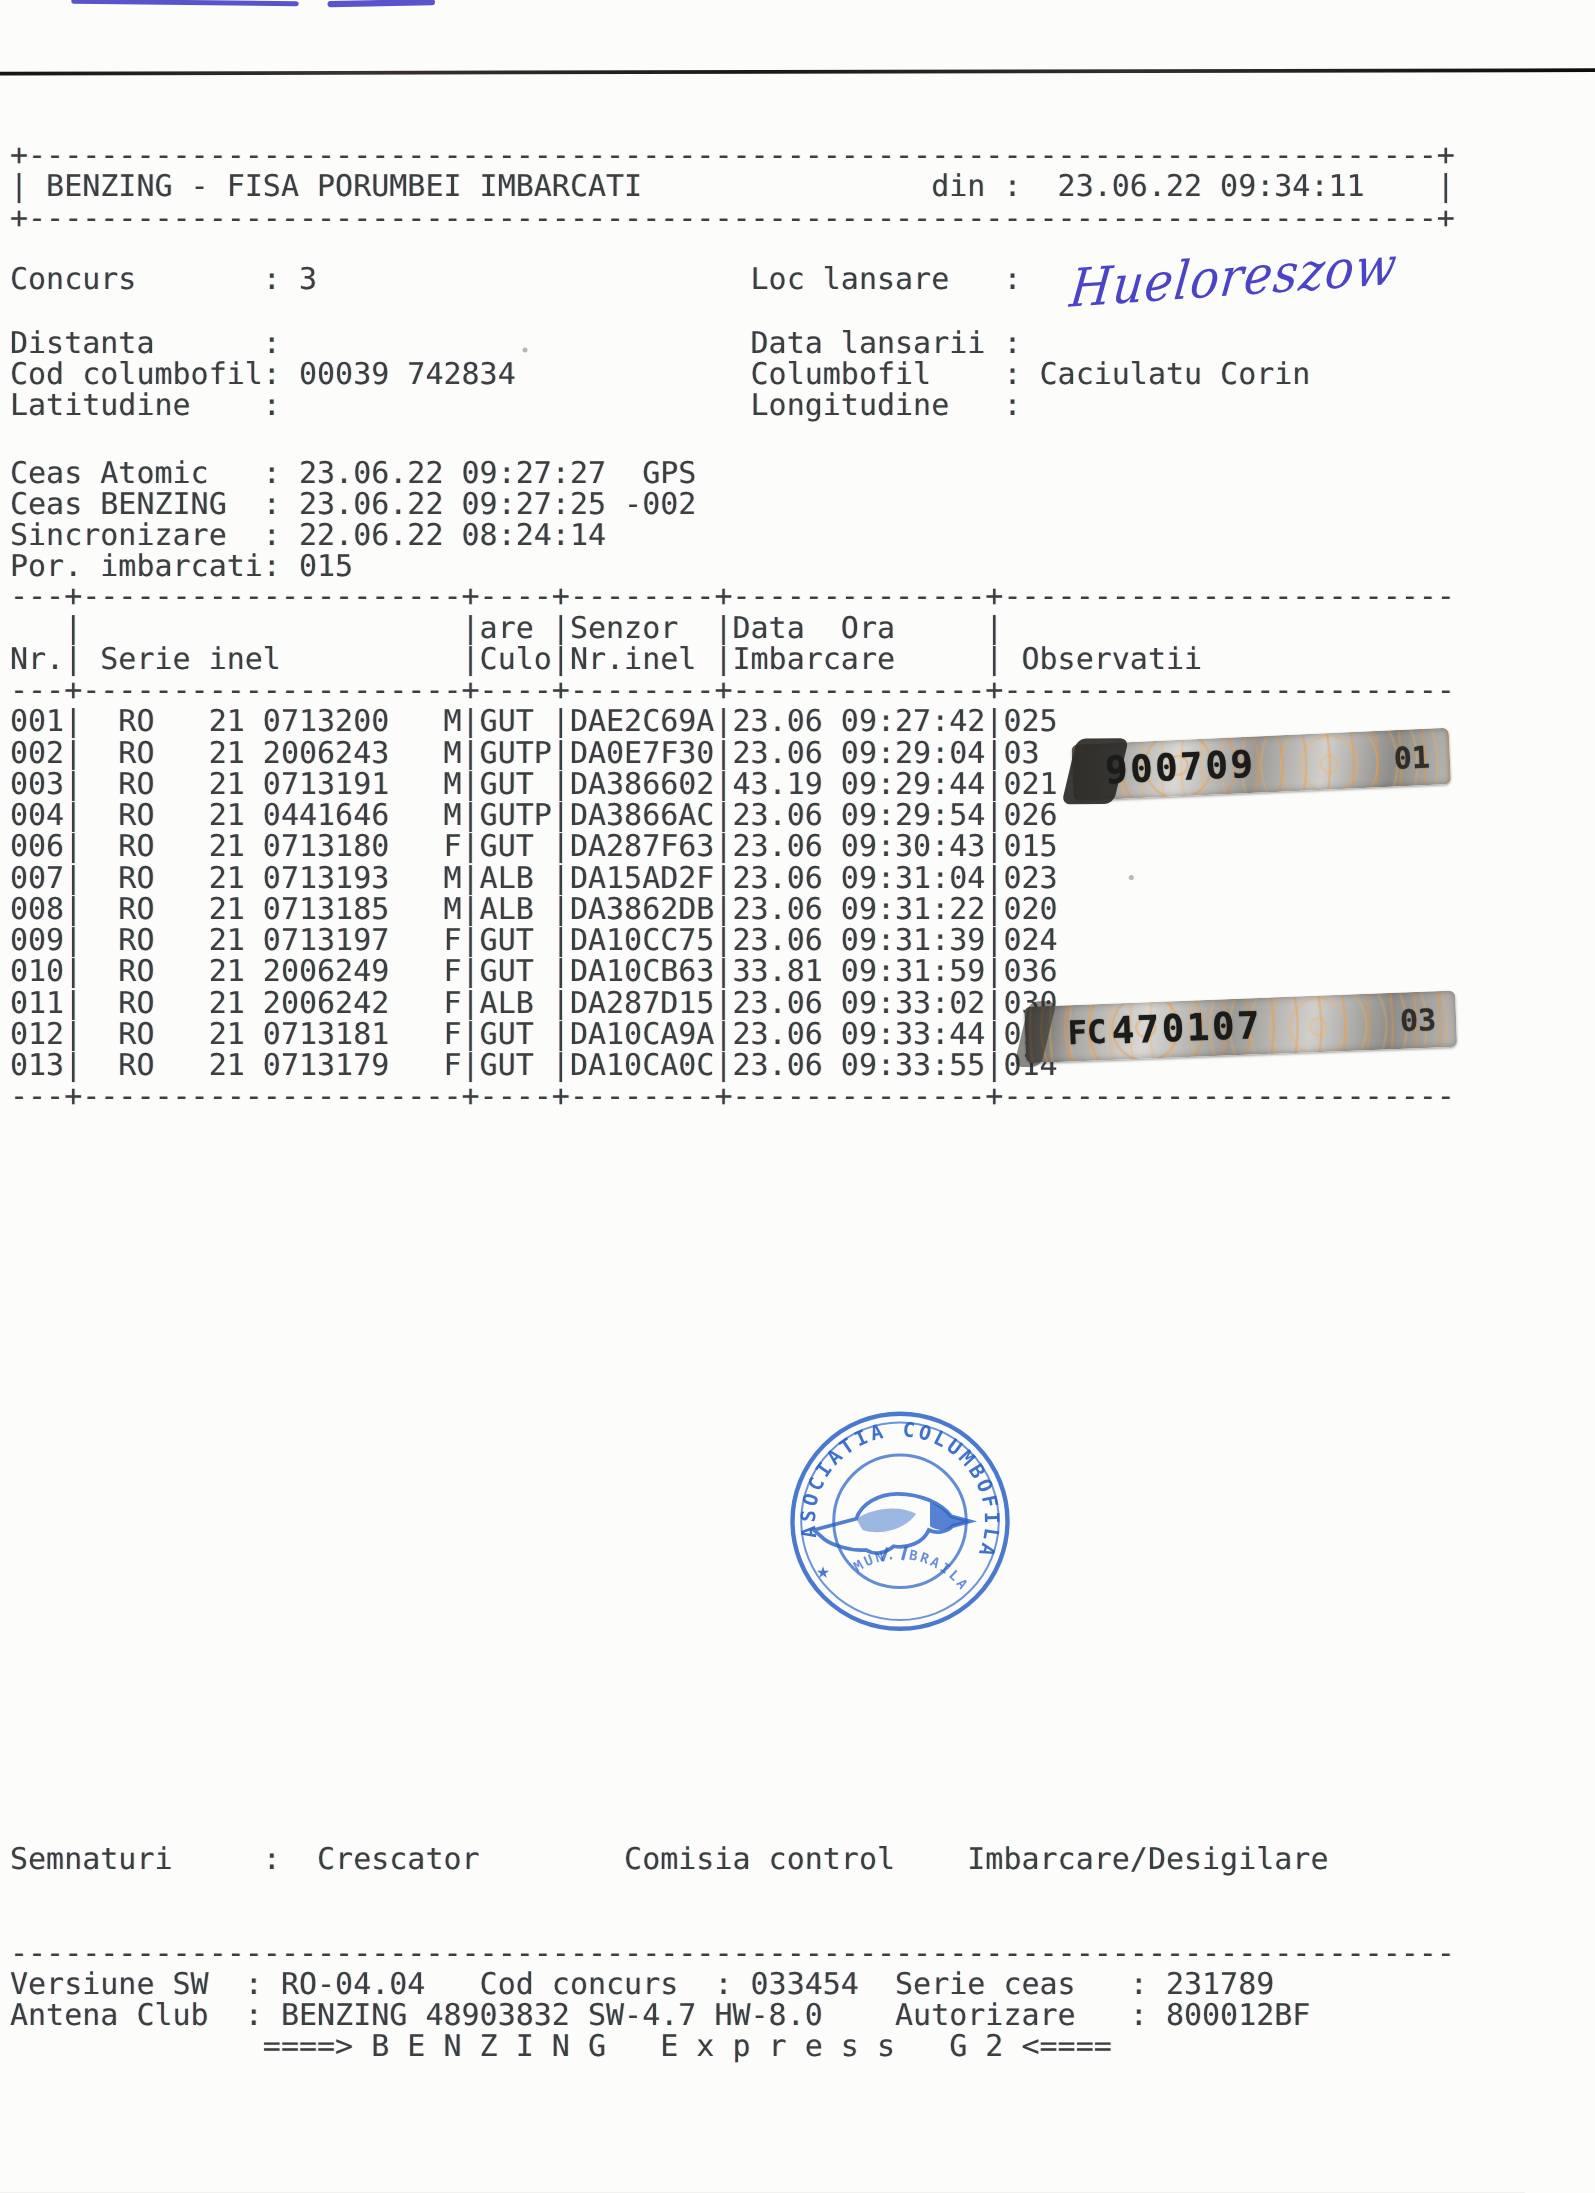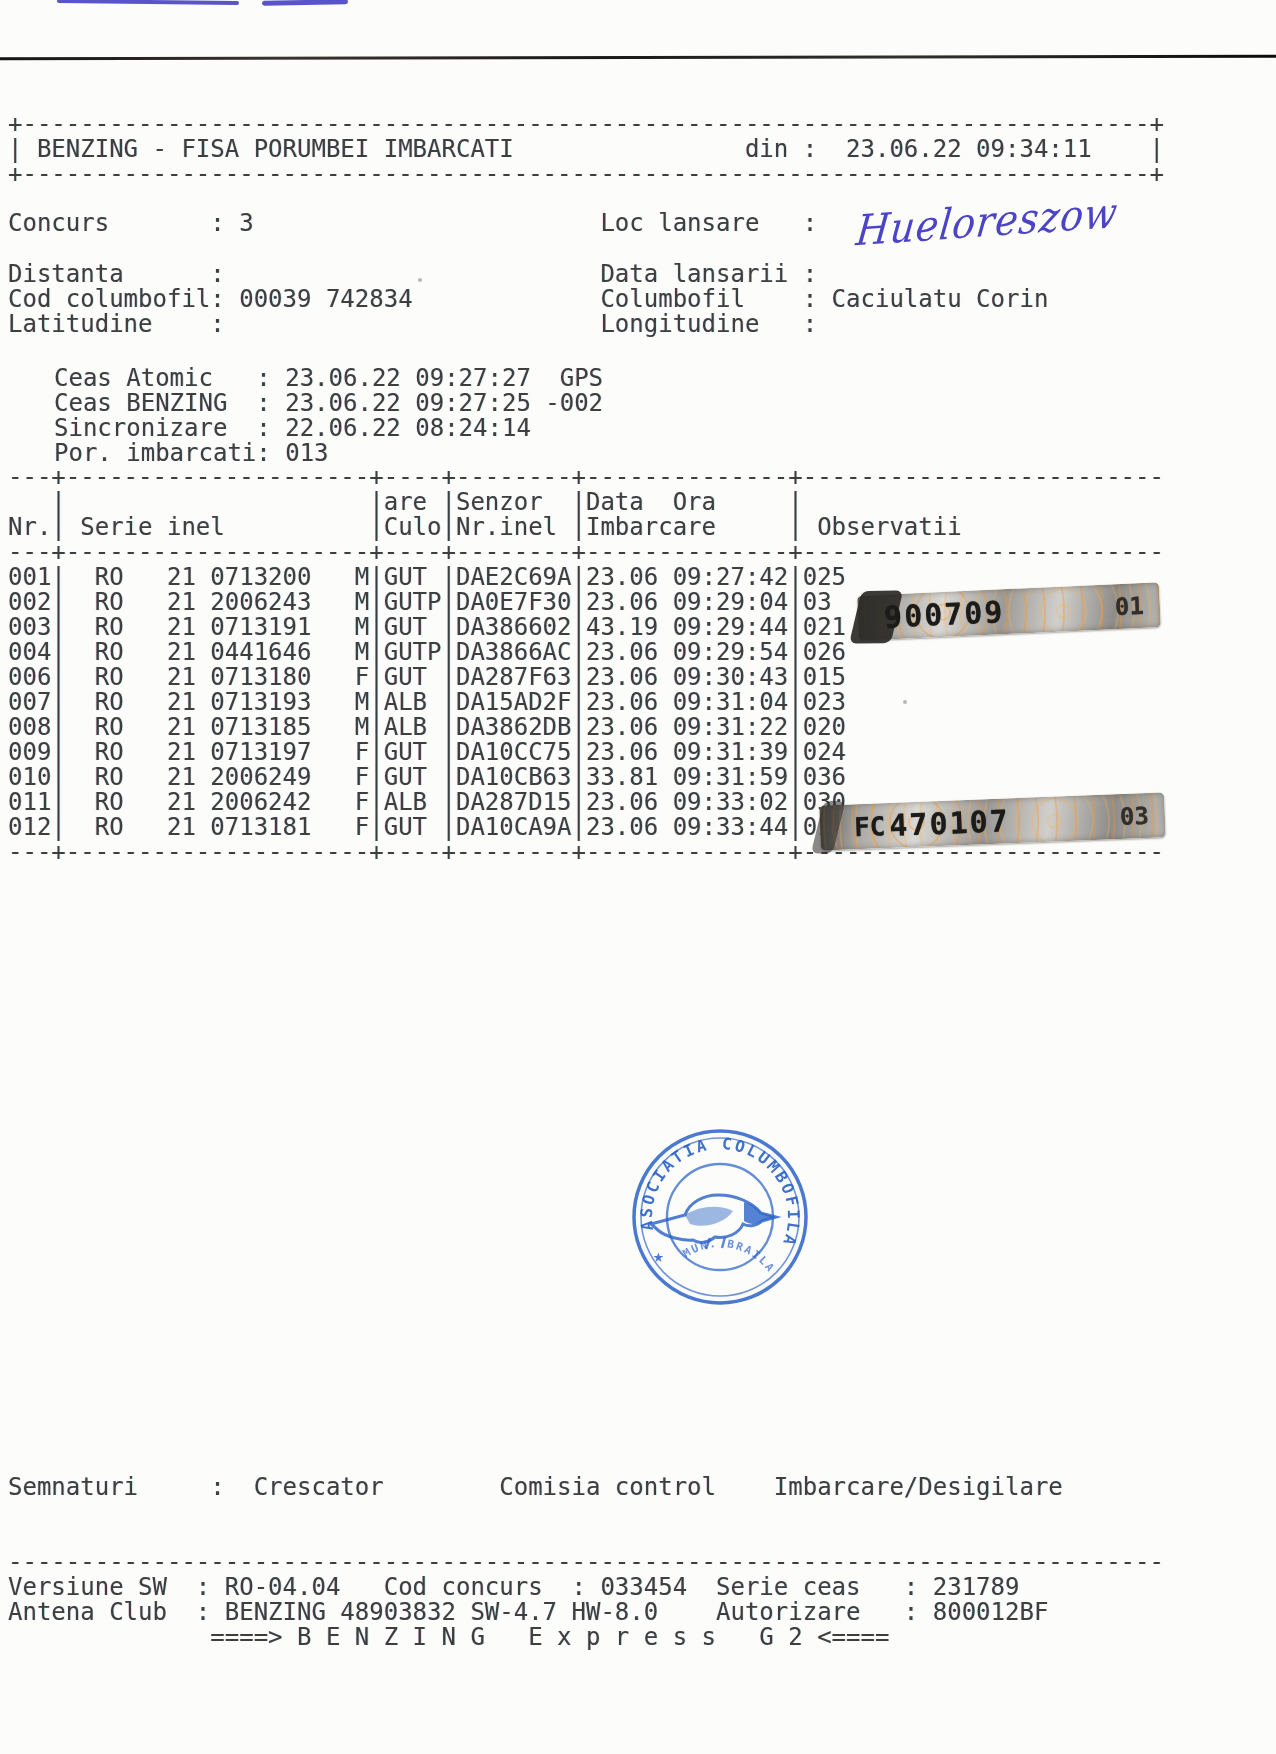--- a/index.html
+++ b/index.html
@@ -23,21 +23,21 @@
   .speck{position:absolute;width:4px;height:4px;border-radius:50%;background:#9a9a96;opacity:.7;}
   
   .sec{position:absolute;left:8px;}
   .ln{
     white-space:pre;height:25px;line-height:25px;font-size:24px;
     text-shadow:0.6px 0 rgba(0,165,200,.25),-0.6px 0 rgba(230,70,140,.18);
   }
   #header-box{top:112px;}
   #info-top{top:211px;}
   #info-block{top:262px;}
-  #clock-block{top:366px;margin-left:46px;}
+  #clock-block{top:366px;}
   #pigeon-table{top:465px;}
   #signatures{top:1475px;}
   #footer-block{top:1550px;}
   
   .handwriting{position:absolute;left:852px;top:188px;}
   .handwriting text{
     font-family:"DejaVu Serif","Liberation Serif",serif;
     font-style:italic;fill:#3d35c2;opacity:.92;
   }
   
@@ -89,38 +89,39 @@
     </section>
   <section class="sec" id="info-block">
       <div class="ln">Distanta      :                          Data lansarii : </div>
       <div class="ln">Cod columbofil: 00039 742834             Columbofil    : Caciulatu Corin</div>
       <div class="ln">Latitudine    :                          Longitudine   : </div>
     </section>
   <section class="sec" id="clock-block">
       <div class="ln">Ceas Atomic   : 23.06.22 09:27:27  GPS</div>
       <div class="ln">Ceas BENZING  : 23.06.22 09:27:25 -002</div>
       <div class="ln">Sincronizare  : 22.06.22 08:24:14</div>
-      <div class="ln">Por. imbarcati: 013</div>
+      <div class="ln">Por. imbarcati: 015</div>
     </section>
   <section class="sec" id="pigeon-table">
       <div class="ln">---+---------------------+----+--------+--------------+-------------------------</div>
       <div class="ln">   |                     |are |Senzor  |Data  Ora     |</div>
       <div class="ln">Nr.| Serie inel          |Culo|Nr.inel |Imbarcare     | Observatii</div>
       <div class="ln">---+---------------------+----+--------+--------------+-------------------------</div>
       <div class="ln">001|  RO   21 0713200   M|GUT |DAE2C69A|23.06 09:27:42|025</div>
       <div class="ln">002|  RO   21 2006243   M|GUTP|DA0E7F30|23.06 09:29:04|03</div>
       <div class="ln">003|  RO   21 0713191   M|GUT |DA386602|43.19 09:29:44|021</div>
       <div class="ln">004|  RO   21 0441646   M|GUTP|DA3866AC|23.06 09:29:54|026</div>
       <div class="ln">006|  RO   21 0713180   F|GUT |DA287F63|23.06 09:30:43|015</div>
       <div class="ln">007|  RO   21 0713193   M|ALB |DA15AD2F|23.06 09:31:04|023</div>
       <div class="ln">008|  RO   21 0713185   M|ALB |DA3862DB|23.06 09:31:22|020</div>
       <div class="ln">009|  RO   21 0713197   F|GUT |DA10CC75|23.06 09:31:39|024</div>
       <div class="ln">010|  RO   21 2006249   F|GUT |DA10CB63|33.81 09:31:59|036</div>
       <div class="ln">011|  RO   21 2006242   F|ALB |DA287D15|23.06 09:33:02|030</div>
       <div class="ln">012|  RO   21 0713181   F|GUT |DA10CA9A|23.06 09:33:44|016</div>
+      <div class="ln">013|  RO   21 0713179   F|GUT |DA10CA0C|23.06 09:33:55|014</div>
       <div class="ln">---+---------------------+----+--------+--------------+-------------------------</div>
     </section>
   <section class="sec" id="signatures">
       <div class="ln">Semnaturi     :  Crescator        Comisia control    Imbarcare/Desigilare</div>
     </section>
   <section class="sec" id="footer-block">
       <div class="ln">--------------------------------------------------------------------------------</div>
       <div class="ln">Versiune SW  : RO-04.04   Cod concurs  : 033454  Serie ceas   : 231789</div>
       <div class="ln">Antena Club  : BENZING 48903832 SW-4.7 HW-8.0    Autorizare   : 800012BF</div>
       <div class="ln">              ====&gt; B E N Z I N G   E x p r e s s   G 2 &lt;====</div>

